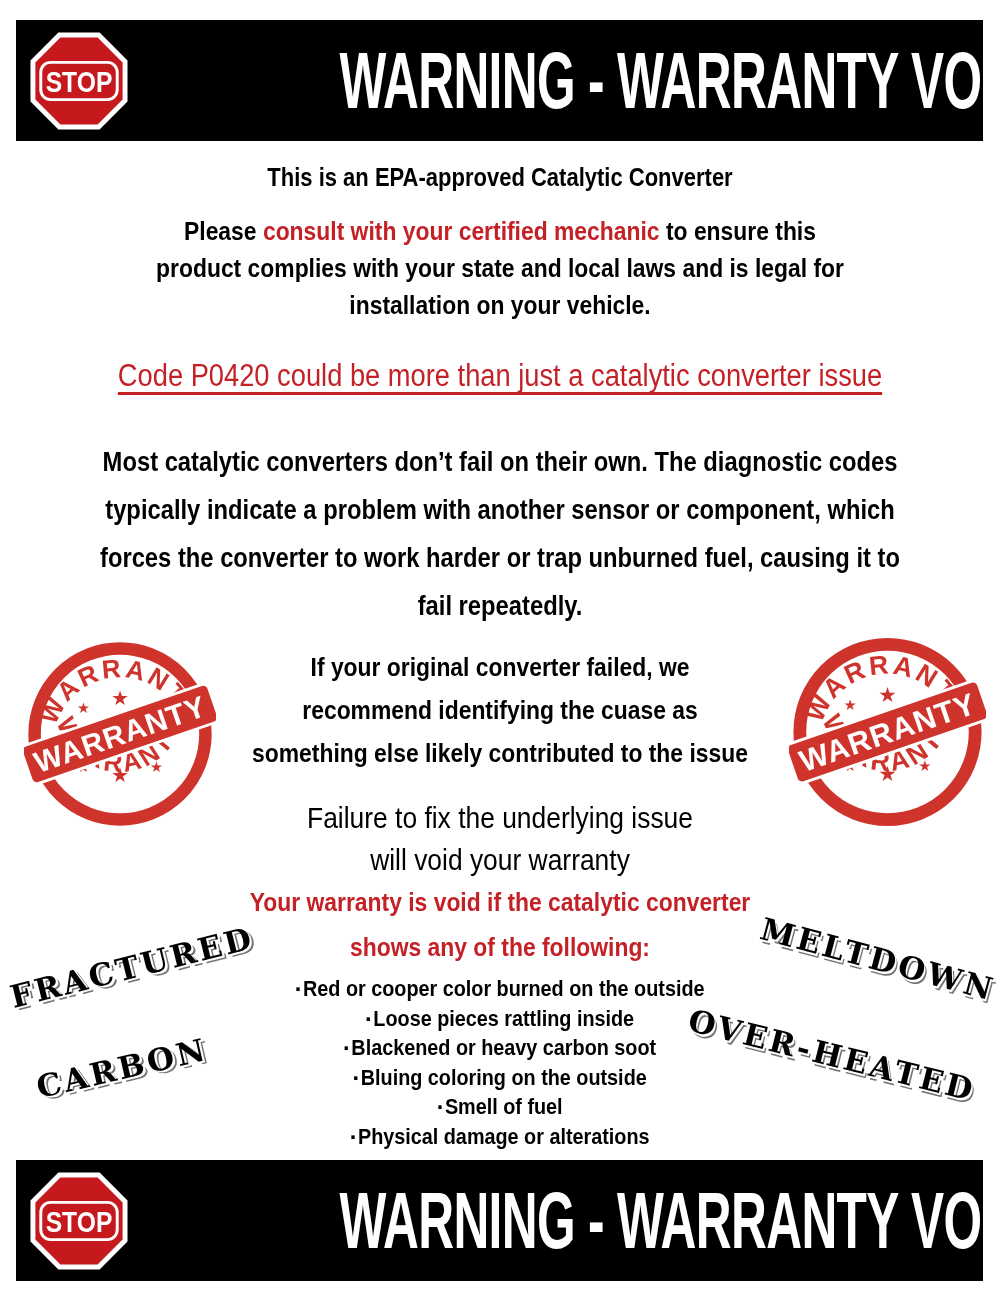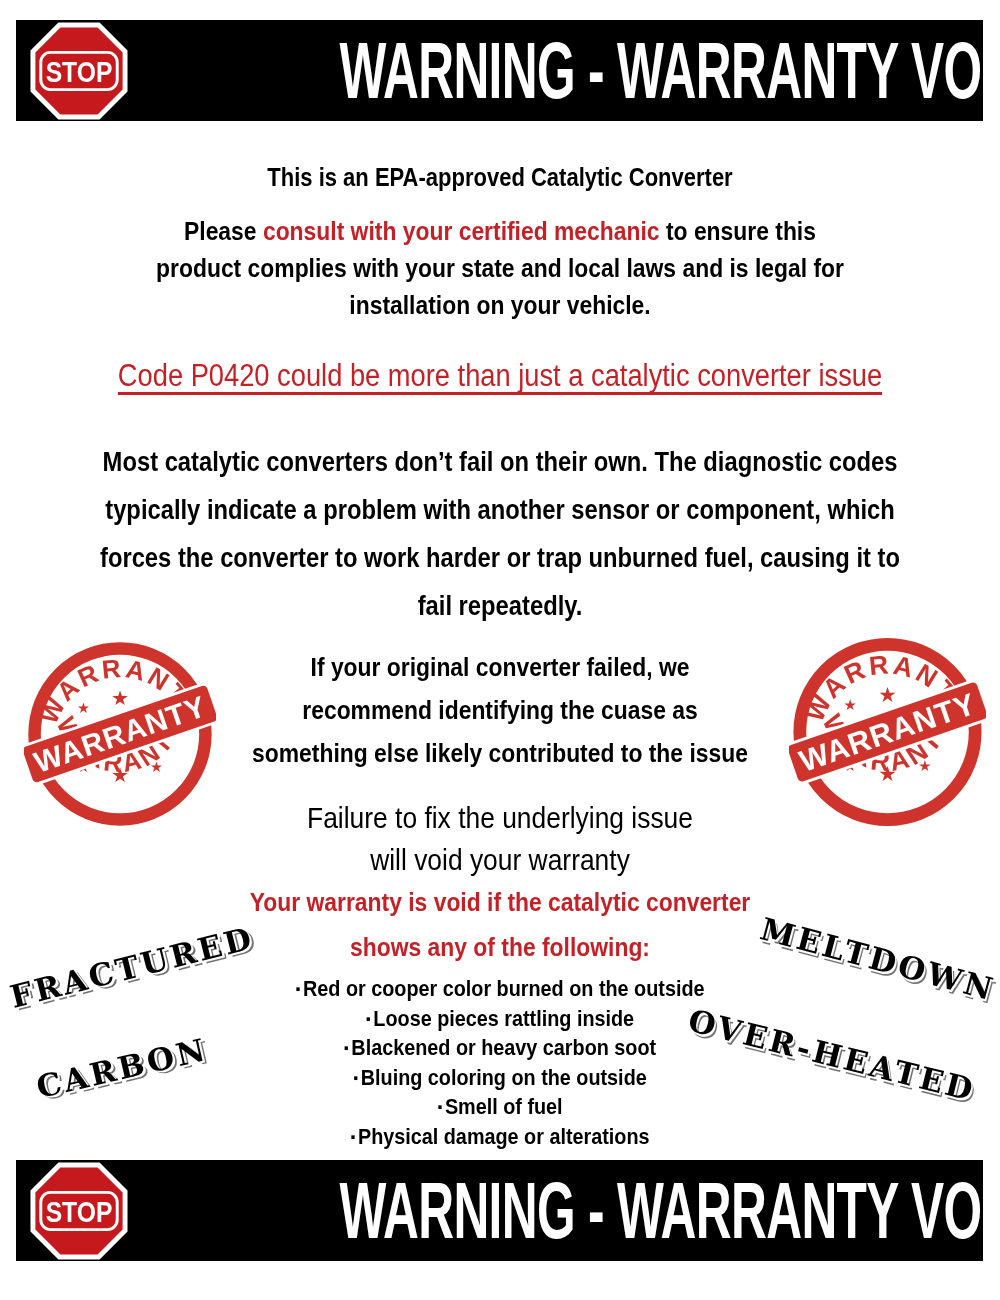--- a/index.html
+++ b/index.html
@@ -12,21 +12,21 @@
     overflow: hidden;
     font-family: "Liberation Sans", sans-serif;
     color: #000;
   }
 
   
   .banner {
     position: absolute;
     left: 16px;
     width: 967px;
-    height: 101px;
+    height: 121px;
     background: #000;
     display: flex;
     align-items: center;
     justify-content: space-between;
     padding: 0 14px;
   }
   .banner.top { top: 20px; }
   .banner.bottom { top: 1160px; }
   .stop-sign { width: 98px; height: 98px; flex: 0 0 auto; }
   .banner-title-wrap {

